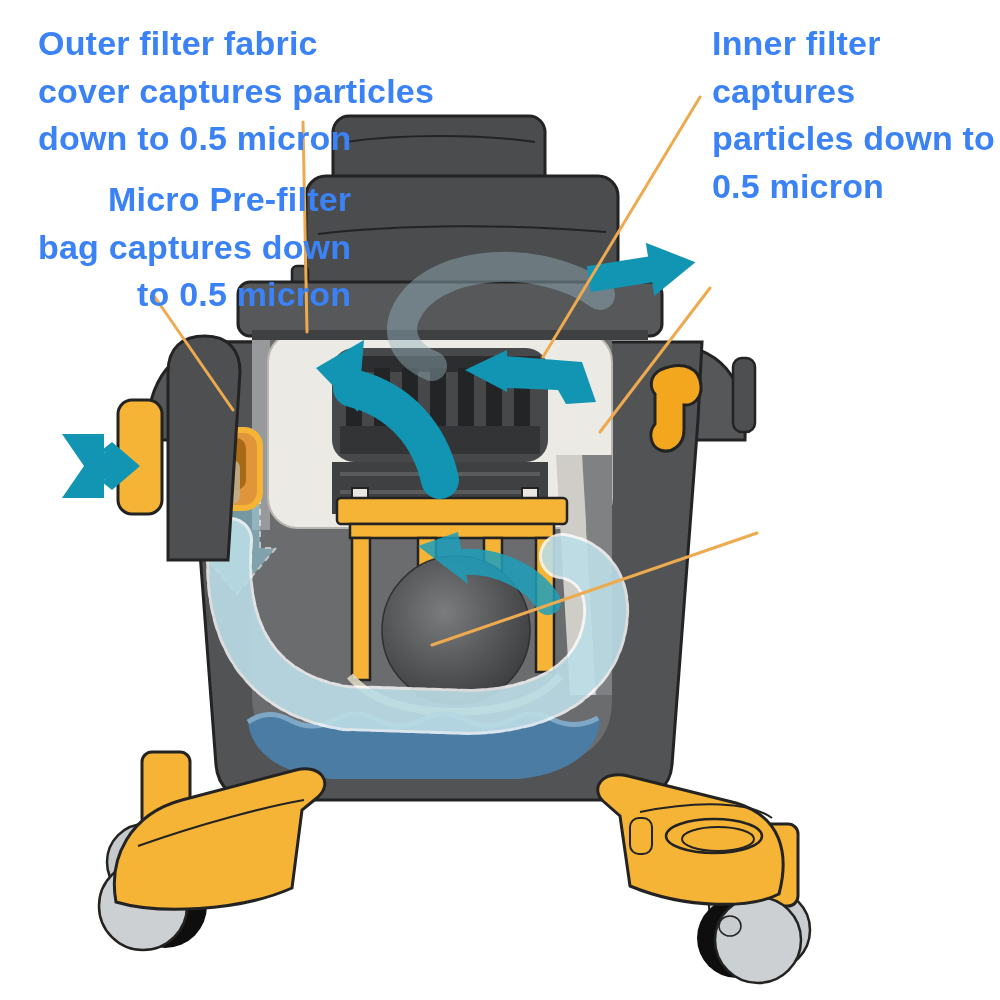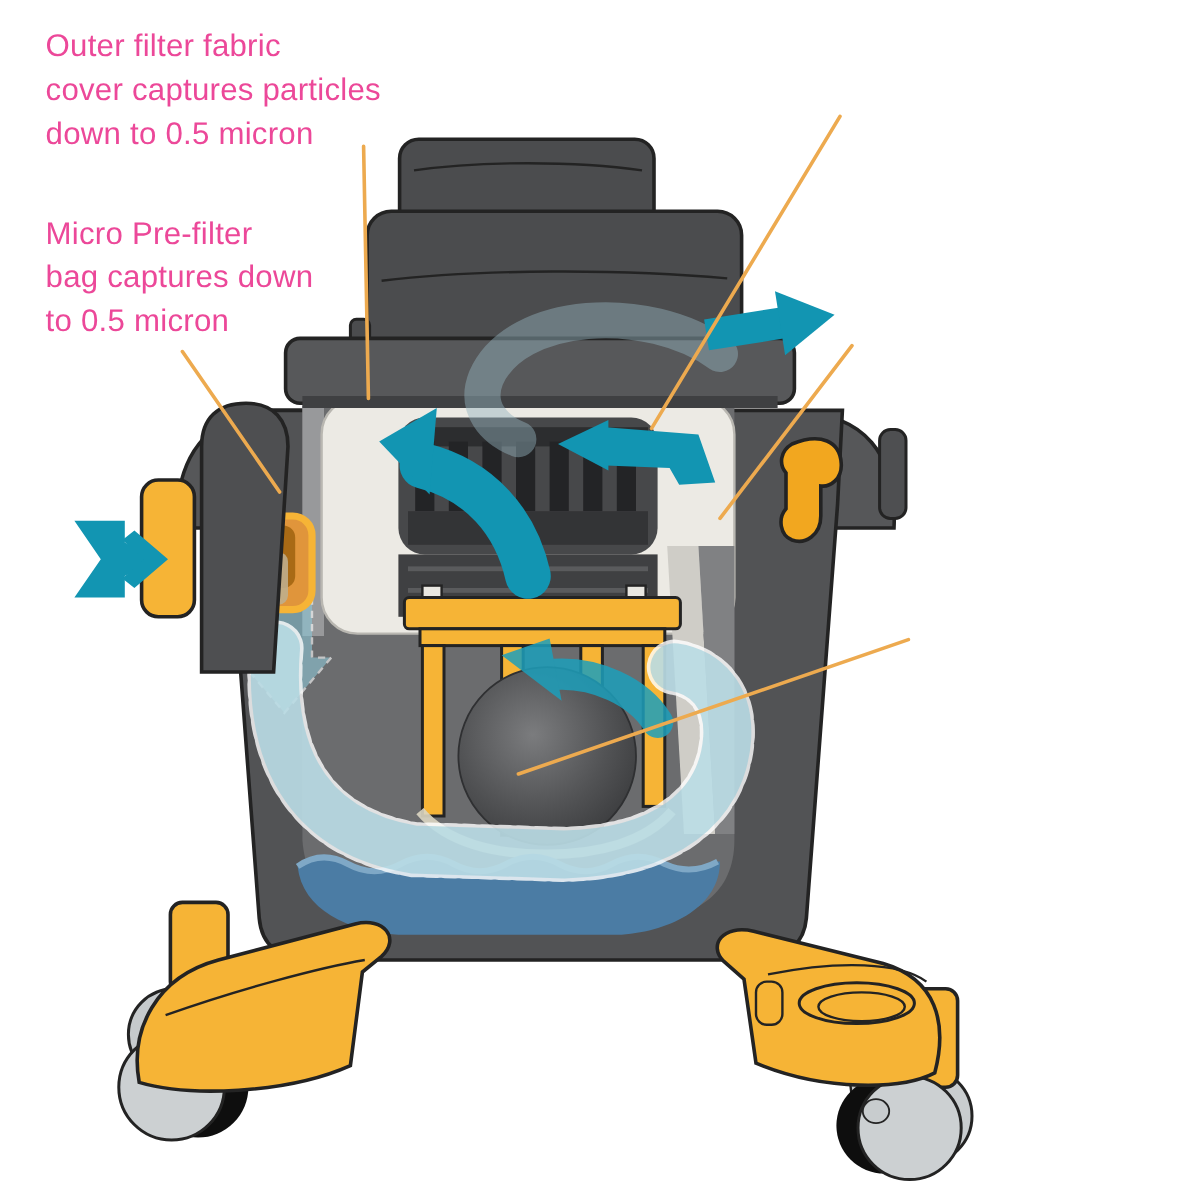--- a/index.html
+++ b/index.html
@@ -1,24 +1,24 @@
 <!DOCTYPE html>
 <html><head>
 <meta charset="utf-8">
 <style>
   html,body{margin:0;padding:0;background:#ffffff;width:1000px;height:1000px;overflow:hidden;}
   body{font-family:"Liberation Sans", sans-serif;}
   .stage{position:relative;width:1000px;height:1000px;background:#fff;}
   .stage > svg{position:absolute;left:0;top:0;}
   .callout-label{
     position:absolute;
-    color:#ec4899;
-    font-size:26px;
+    color:#3b82f6;
+    font-size:34px;
     line-height:1.4;
-    font-weight:400;
+    font-weight:700;
     letter-spacing:0.2px;
     white-space:pre-line;
   }
 </style>
 </head>
 <body>
 
 <div class="stage">
 
 <svg width="1000" height="1000" viewBox="0 0 1000 1000">
@@ -191,19 +191,22 @@
     <line x1="152" y1="293" x2="233" y2="410"></line>
     <line x1="710" y1="288" x2="600" y2="432"></line>
     <line x1="757" y1="533" x2="432" y2="645"></line>
   </g>
 </svg>
 
   <div class="callout-label" style="left:38px; top:20px;">Outer filter fabric
 cover captures particles
 down to 0.5 micron</div>
 
-
-  <div class="callout-label" style="left:38px; top:176px;">Micro Pre-filter
+  <div class="callout-label" style="left:712px; top:20px;">Inner filter captures
+particles down to
+0.5 micron</div>
+
+  <div class="callout-label" style="left:38px; top:176px;text-align:right;">Micro Pre-filter
 bag captures down
 to 0.5 micron</div>
 
 
 </div>
 
 </body></html>

